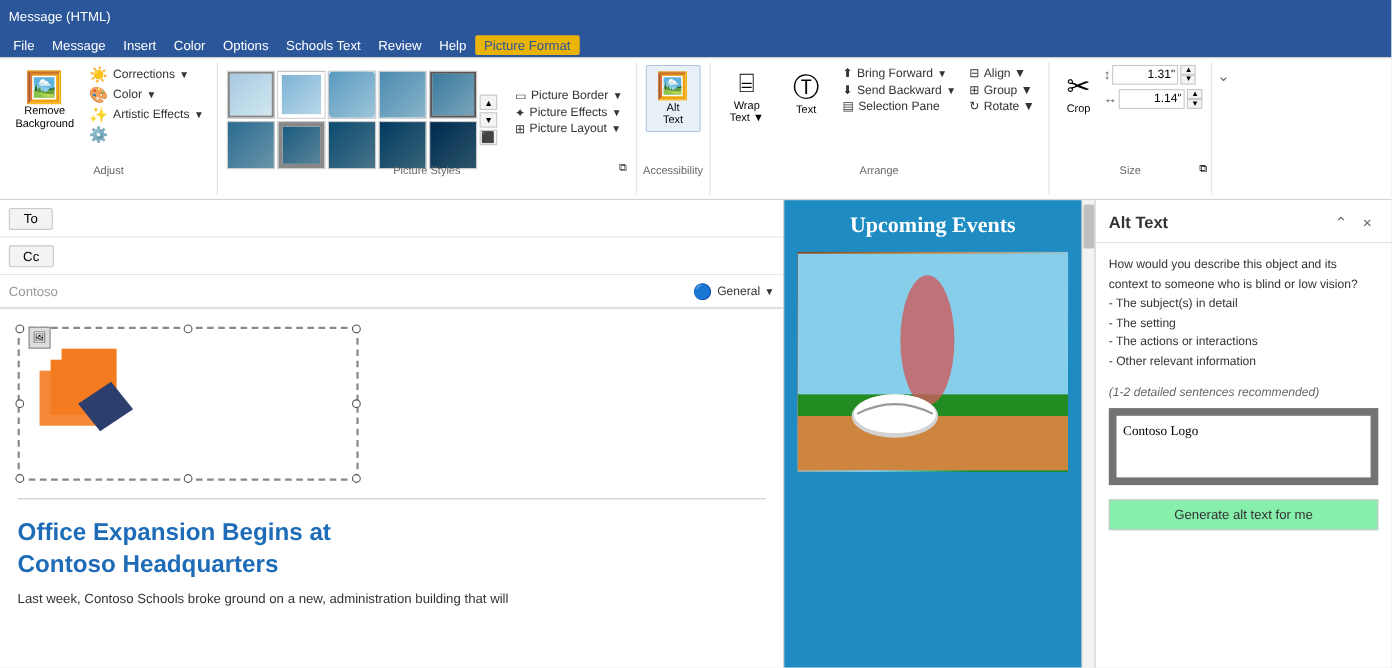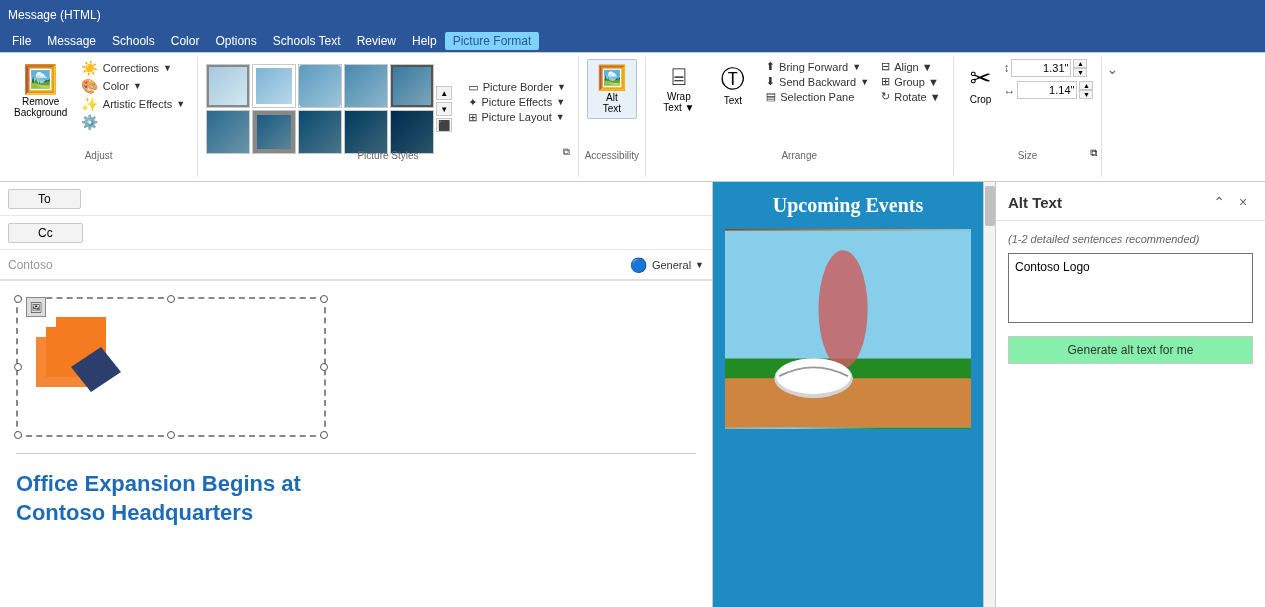--- a/index.html
+++ b/index.html
@@ -24,21 +24,21 @@
       height: 22px;
       padding: 0 4px;
     }
     .menu-item {
       color: white;
       padding: 2px 8px;
       font-size: 12px;
       cursor: pointer;
       border-radius: 2px;
     }
-    .menu-item.active { background: #7dd3fc; color: #2b579a; }
+    .menu-item.active { background: #eab308; color: #2b579a; }
 
     
     .ribbon {
       background: #f3f3f3;
       border-bottom: 1px solid #c8c8c8;
       height: 130px;
       display: flex;
       flex-direction: column;
     }
 
@@ -203,21 +203,21 @@
     }
     .email-field {
       display: flex;
       align-items: center;
       padding: 4px 8px;
       border-bottom: 1px solid #e8e8e8;
       min-height: 34px;
     }
     .email-field-btn {
       border: 1px solid #c8c8c8;
-      padding: 2px 29px;
+      padding: 2px 12px;
       font-size: 12px;
       cursor: pointer;
       background: #f3f3f3;
       min-width: 40px;
       text-align: center;
       border-radius: 2px;
       margin-right: 8px;
     }
     .email-field-input {
       flex: 1;
@@ -435,26 +435,26 @@
     }
     .alt-text-hint {
       font-size: 11px;
       color: #666;
       font-style: italic;
       margin-bottom: 8px;
     }
     .alt-text-textarea {
       width: 100%;
       height: 70px;
-      border: 1px solid #737373;
+      border: 7px solid #737373;
       padding: 6px;
       font-size: 12px;
       resize: none;
       outline: none;
-      font-family: Liberation Sans, sans-serif;
+      font-family: Liberation Serif, serif;
     }
 
     .generate-btn {
       width: 100%;
       padding: 6px;
       background: #86efac;
       border: 1px solid #c8c8c8;
       cursor: pointer;
       font-size: 12px;
       color: #333;
@@ -500,21 +500,21 @@
 </head>
 <body>
 
 <div class="title-bar">
   <span>Message (HTML)</span>
 </div>
 
 <div class="menu-bar">
   <span class="menu-item">File</span>
   <span class="menu-item">Message</span>
-  <span class="menu-item">Schools</span>
+  <span class="menu-item">Insert</span>
   <span class="menu-item">Color</span>
   <span class="menu-item">Options</span>
   <span class="menu-item">Schools Text</span>
   <span class="menu-item">Review</span>
   <span class="menu-item">Help</span>
   <span class="menu-item active">Picture Format</span>
 </div>
 
 <div class="ribbon">
   <div class="ribbon-content">
@@ -769,20 +769,21 @@
 
             <polygon points="45,60 75,40 95,65 65,85" fill="#2C3E6B"></polygon>
           </svg>
         </div>
 
       </div>
 
       <hr class="divider-line">
 
       <div class="article-title">Office Expansion Begins at<br>Contoso Headquarters</div>
+      <div class="article-body">Last week, Contoso Schools broke ground on a new, administration building that will</div>
     </div>
   </div>
 
   <div class="newsletter-col">
     <div class="newsletter-title">Upcoming Events</div>
 
     <div class="newsletter-image">
       <svg width="100%" height="100%" viewBox="0 0 250 200" xmlns="http://www.w3.org/2000/svg">
 
         <rect width="250" height="200" fill="#87CEEB"></rect>
@@ -808,19 +809,20 @@
 
   <div class="alt-text-panel">
     <div class="alt-text-header">
       <span class="alt-text-title">Alt Text</span>
       <div class="alt-text-controls">
         <button class="ctrl-btn">⌃</button>
         <button class="ctrl-btn">×</button>
       </div>
     </div>
     <div class="alt-text-body">
+      <div class="alt-text-description">How would you describe this object and its context to someone who is blind or low vision?<br>- The subject(s) in detail<br>- The setting<br>- The actions or interactions<br>- Other relevant information</div>
       <div class="alt-text-hint">(1-2 detailed sentences recommended)</div>
       <textarea class="alt-text-textarea" style="">Contoso Logo</textarea>
       <button class="generate-btn">Generate alt text for me</button>
     </div>
   </div>
 
 </div>
 
 </body></html>

